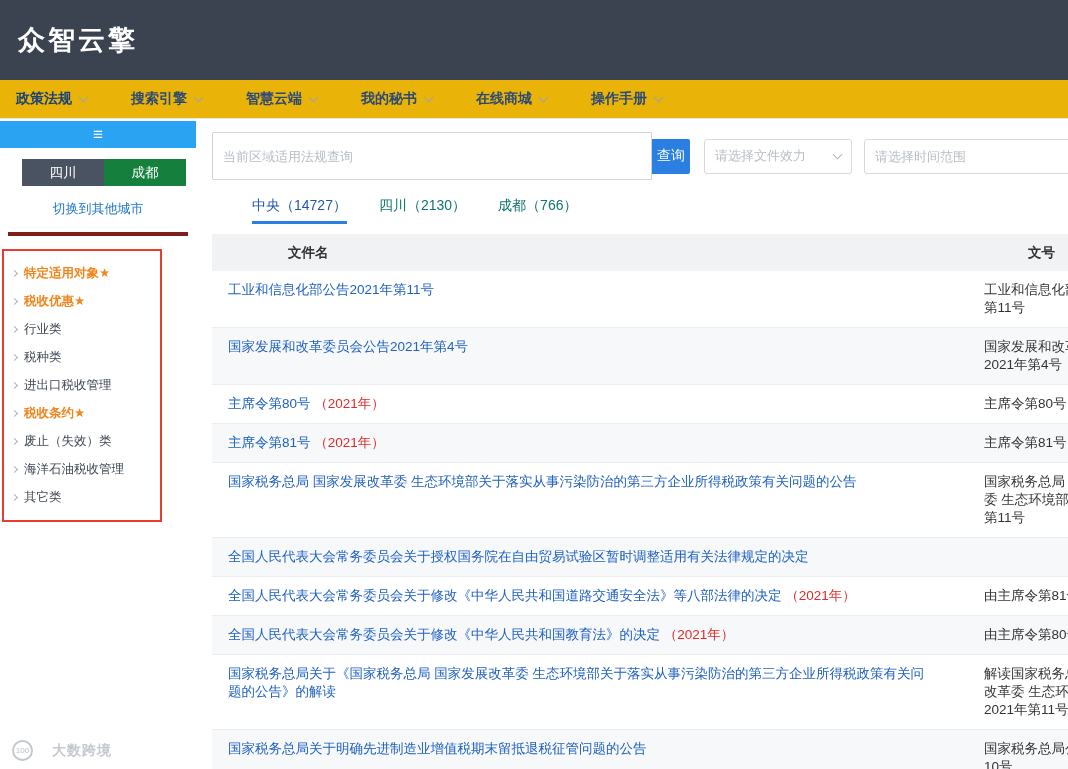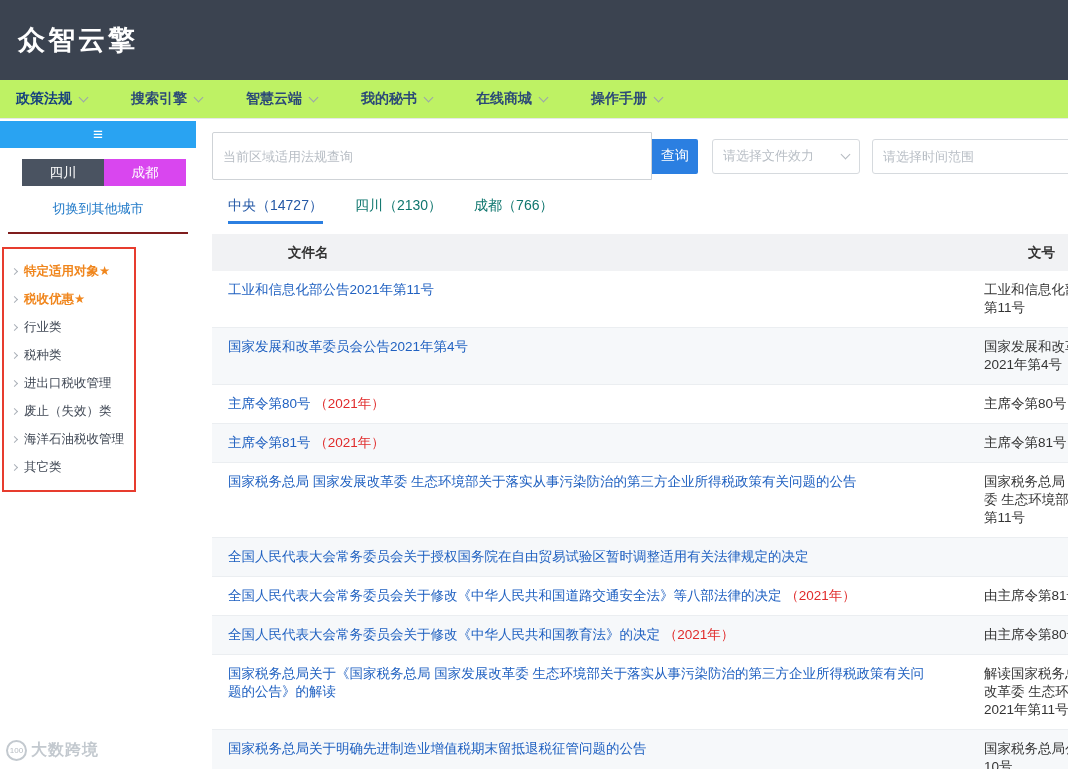--- a/index.html
+++ b/index.html
@@ -5,60 +5,60 @@
   *{margin:0;padding:0;box-sizing:border-box;}
   html,body{background:#fff;}
   body{width:1068px;height:769px;font-family:"Liberation Sans","DejaVu Sans",sans-serif;}
   .app{position:relative;width:1068px;height:769px;overflow:hidden;background:#fff;}
 
   
   .header{height:80px;background:#3b4350;display:flex;align-items:center;padding-left:18px;}
   .logo{color:#fff;font-size:27px;font-weight:bold;letter-spacing:3px;}
 
   
-  .nav{height:39px;border-bottom:1px solid #e6e8ea;display:flex;align-items:center;padding-left:16px;gap:44px;background:#bef264;}
+  .nav{height:39px;border-bottom:1px solid #e6e8ea;display:flex;align-items:center;padding-left:16px;gap:44px;background:#eab308;}
   .nav-item{font-size:14px;color:#2c4a77;cursor:pointer;display:flex;align-items:center;font-weight:600;white-space:nowrap;}
   .nav-item.active{color:#16407e;}
   .chev-down{display:inline-block;width:7px;height:7px;border-right:1.6px solid #9aa3ad;border-bottom:1.6px solid #9aa3ad;transform:rotate(45deg);margin-left:8px;margin-bottom:3px;}
 
   .content{display:flex;height:662px;}
 
   
   .sidebar{width:196px;flex-shrink:0;}
   .side-menu-bar{height:27px;background:#29a3f2;display:flex;align-items:center;justify-content:center;cursor:pointer;margin-top:2px;}
   .hamburger{color:#fff;font-size:17px;font-weight:bold;line-height:1;}
   .region-tabs{display:flex;margin:11px 10px 0 22px;align-items:center;}
   .region-tab{flex:1;height:27px;line-height:27px;text-align:center;color:#fff;font-size:13.5px;cursor:pointer;}
-  .switch-city-wrap{margin:0 8px;padding:13px 0 14px;text-align:center;border-bottom:2px solid #7f1d1d;}
+  .switch-city-wrap{margin:0 8px;padding:13px 0 14px;text-align:center;border-bottom:4px solid #7f1d1d;}
   .switch-city{color:#2079c8;font-size:13px;cursor:pointer;text-decoration:none;}
-  .category-box{margin:13px 0 0 2px;width:134px;border:2px solid #e73c2e;padding:8px 0 9px;}
+  .category-box{margin:13px 0 0 2px;width:160px;border:2px solid #e73c2e;padding:8px 0 9px;}
   .cat-item{display:flex;align-items:center;height:28px;padding-left:8px;cursor:pointer;font-size:12.5px;color:#404855;}
   .arr-right{display:inline-block;width:5px;height:5px;border-top:1.4px solid #aab0b8;border-right:1.4px solid #aab0b8;transform:rotate(45deg);margin-right:7px;flex-shrink:0;}
   .cat-item.hl .cat-label{color:#f0861d;font-weight:bold;}
 
   
-  .watermark{position:absolute;left:6px;bottom:8px;display:flex;align-items:center;gap:4px;}
+  .watermark{position:absolute;left:12px;bottom:8px;display:flex;align-items:center;gap:4px;}
   .wm-badge{width:21px;height:21px;border:2px solid #c3c9cf;border-radius:50%;font-size:8px;display:flex;align-items:center;justify-content:center;color:#b6bcc2;}
-  .wm-label{font-size:16px;font-weight:bold;letter-spacing:1px;color:#c3c9cf;}
+  .wm-label{font-size:14px;font-weight:bold;letter-spacing:1px;color:#c3c9cf;margin-left:15px;}
 
   
   .main{flex:1;padding:13px 0 0 16px;}
   .search-row{display:flex;align-items:center;}
   .query-input{width:440px;height:48px;border:1px solid #cfd3d7;border-radius:2px 0 0 2px;padding:0 10px;font-size:13px;color:#333;outline:none;flex-shrink:0;}
   .query-input::placeholder,.time-input::placeholder{color:#b8bec5;}
-  .query-btn{width:46px;height:35px;background:#2b7fe1;color:#fff;border:none;font-size:14px;cursor:pointer;border-radius:0 2px 2px 0;flex-shrink:0;}
+  .query-btn{width:38px;height:35px;background:#2b7fe1;color:#fff;border:none;font-size:14px;cursor:pointer;border-radius:0 2px 2px 0;flex-shrink:0;}
   .select-box{width:148px;height:35px;border:1px solid #d6dade;border-radius:3px;margin-left:14px;display:flex;align-items:center;justify-content:space-between;padding:0 10px;cursor:pointer;flex-shrink:0;background:#fff;}
   .select-placeholder{color:#b8bec5;font-size:13px;}
   .chev-down.sel{border-color:#b3b9bf;margin:0 0 3px 0;}
   .time-input{width:220px;height:35px;border:1px solid #d6dade;border-radius:3px;margin-left:12px;padding:0 10px;font-size:13px;flex-shrink:0;outline:none;color:#333;}
 
   
   .result-tabs{display:flex;gap:32px;margin-top:17px;padding-left:16px;}
   .result-tab{font-size:14px;color:#0f766e;padding-bottom:9px;cursor:pointer;position:relative;white-space:nowrap;}
-  .result-tab.active{color:#2458a6;}
+  .result-tab.active{color:#2458a6;margin-left:24px;}
   .result-tab.active::after{content:"";position:absolute;left:0;right:0;bottom:0;height:3px;background:#2b7fe1;}
 
   
   .table{width:948px;margin-top:10px;font-size:13.5px;}
   .thead{display:flex;background:#f1f2f4;height:37px;align-items:center;font-weight:bold;color:#333;}
   .th-title{width:760px;padding-left:32px;margin-left:44px;}
   .th-number{flex:1;padding-left:12px;}
   .trow{display:flex;border-bottom:1px solid #ebeef1;padding:10px 0;line-height:18px;}
   #rows-mount .trow:nth-child(even){background:#f6f8fa;}
   .cell-title{width:760px;padding-left:16px;padding-right:40px;}
@@ -103,21 +103,21 @@
     </nav>
 
   <div class="content">
 
     <aside class="sidebar">
       <div class="side-menu-bar">
         <span class="hamburger">≡</span>
       </div>
       <div class="region-tabs" id="region-mount">
           <div class="region-tab" style="background: rgb(74, 83, 97);">四川</div>
-          <div class="region-tab active" style="background: #d946ef;">成都</div>
+          <div class="region-tab active" style="background: #15803d;">成都</div>
         </div>
       <div class="switch-city-wrap">
         <a class="switch-city">切换到其他城市</a>
       </div>
       <div class="category-box" id="cat-mount">
           <div class="cat-item hl">
     <i class="arr-right"></i>
     <span class="cat-label">特定适用对象★</span>
   </div>
           <div class="cat-item hl">
@@ -128,20 +128,24 @@
     <i class="arr-right"></i>
     <span class="cat-label">行业类</span>
   </div>
           <div class="cat-item">
     <i class="arr-right"></i>
     <span class="cat-label">税种类</span>
   </div>
           <div class="cat-item">
     <i class="arr-right"></i>
     <span class="cat-label">进出口税收管理</span>
+  </div>
+          <div class="cat-item hl">
+    <i class="arr-right"></i>
+    <span class="cat-label">税收条约★</span>
   </div>
           <div class="cat-item">
     <i class="arr-right"></i>
     <span class="cat-label">废止（失效）类</span>
   </div>
           <div class="cat-item">
     <i class="arr-right"></i>
     <span class="cat-label">海洋石油税收管理</span>
   </div>
           <div class="cat-item">

